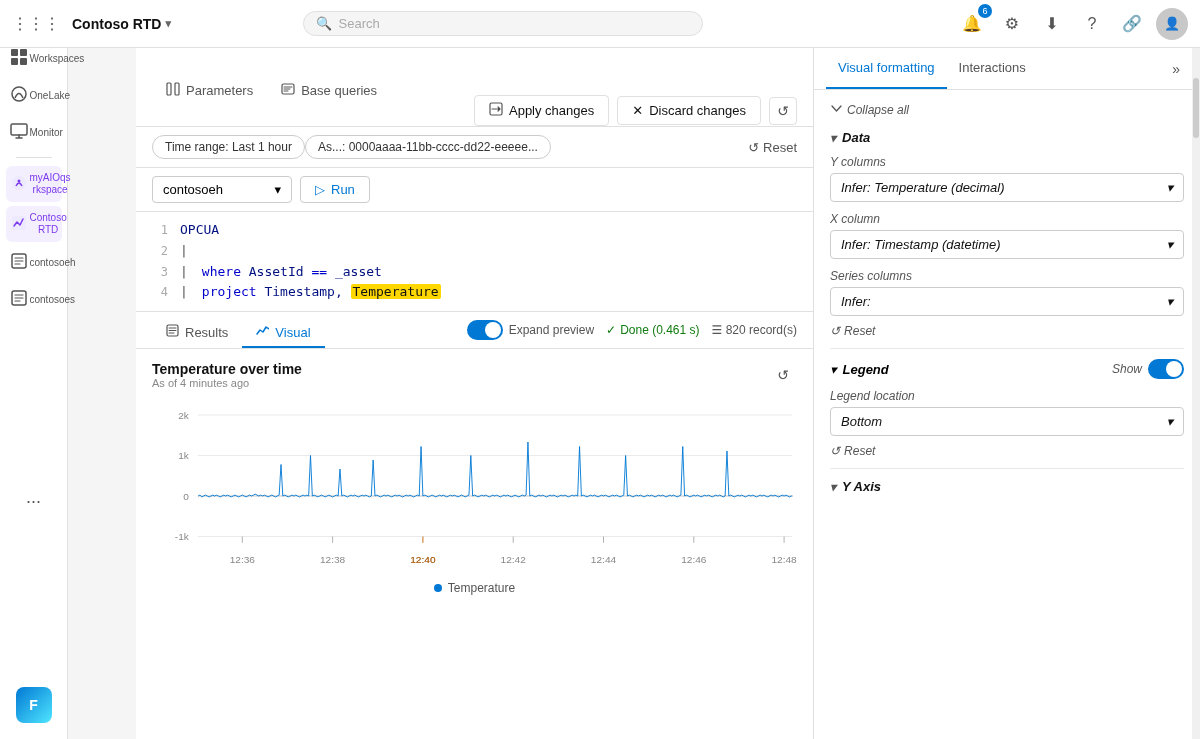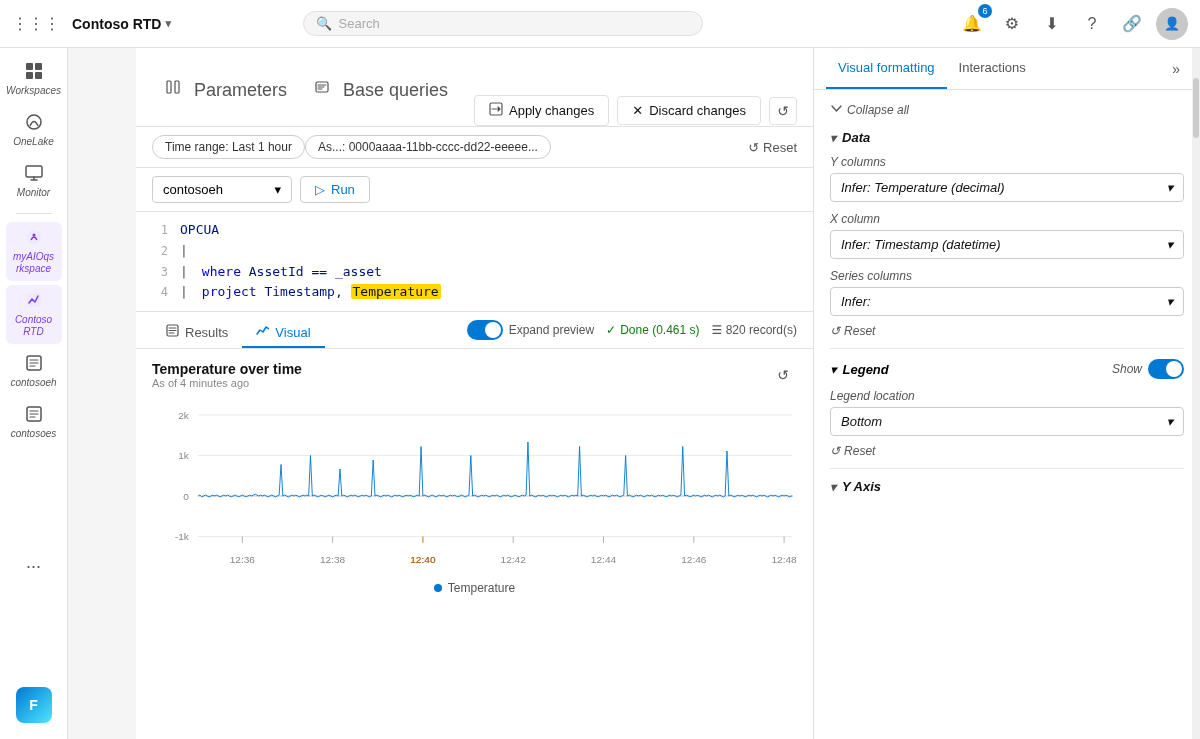--- a/index.html
+++ b/index.html
@@ -12,29 +12,27 @@
       display: flex;
       flex-direction: column;
       align-items: center;
       padding: 8px 0;
       border-right: 1px solid #e0e0e0;
       gap: 4px;
       flex-shrink: 0;
     }
     .sidebar-item {
       display: flex;
-      flex-direction: column;
       align-items: center;
       padding: 6px 4px;
       border-radius: 6px;
       cursor: pointer;
       width: 56px;
       gap: 2px;
       color: #555;
-      font-style: italic;
     }
     .sidebar-item.active { background: #f3effe; color: #7c3aed; }
     .sidebar-item.active .sidebar-icon { color: #7c3aed; }
     .sidebar-icon { font-size: 18px; line-height: 1; }
     .sidebar-label { font-size: 10px; text-align: center; line-height: 1.2; color: inherit; }
     .sidebar-divider { width: 36px; height: 1px; background: #e0e0e0; margin: 4px 0; }
     .sidebar-dots { font-size: 18px; color: #555; cursor: pointer; margin-top: auto; padding-bottom: 8px; }
     .sidebar-fabric {
       margin-top: auto;
       margin-bottom: 8px;
@@ -133,26 +131,26 @@
     
     .tab-bar {
       display: flex;
       align-items: center;
       padding: 8px 16px 0;
       border-bottom: 1px solid #e0e0e0;
       gap: 0;
       background: #fff;
     }
     .tab-item {
-      display: flex; align-items: flex-start; gap: 14px;
+      display: flex; align-items: center; gap: 6px;
       padding: 8px 14px;
       border-radius: 4px 4px 0 0;
       cursor: pointer;
       color: #555;
-      font-size: 18px;
+      font-size: 13px;
       border-bottom: 2px solid transparent;
     }
     .tab-icon { font-size: 14px; }
     .action-bar-right {
       margin-left: auto;
       display: flex; align-items: center; gap: 8px; margin-top: 39px;
     }
     .btn-apply {
       display: flex; align-items: center; gap: 6px;
       padding: 6px 14px;

